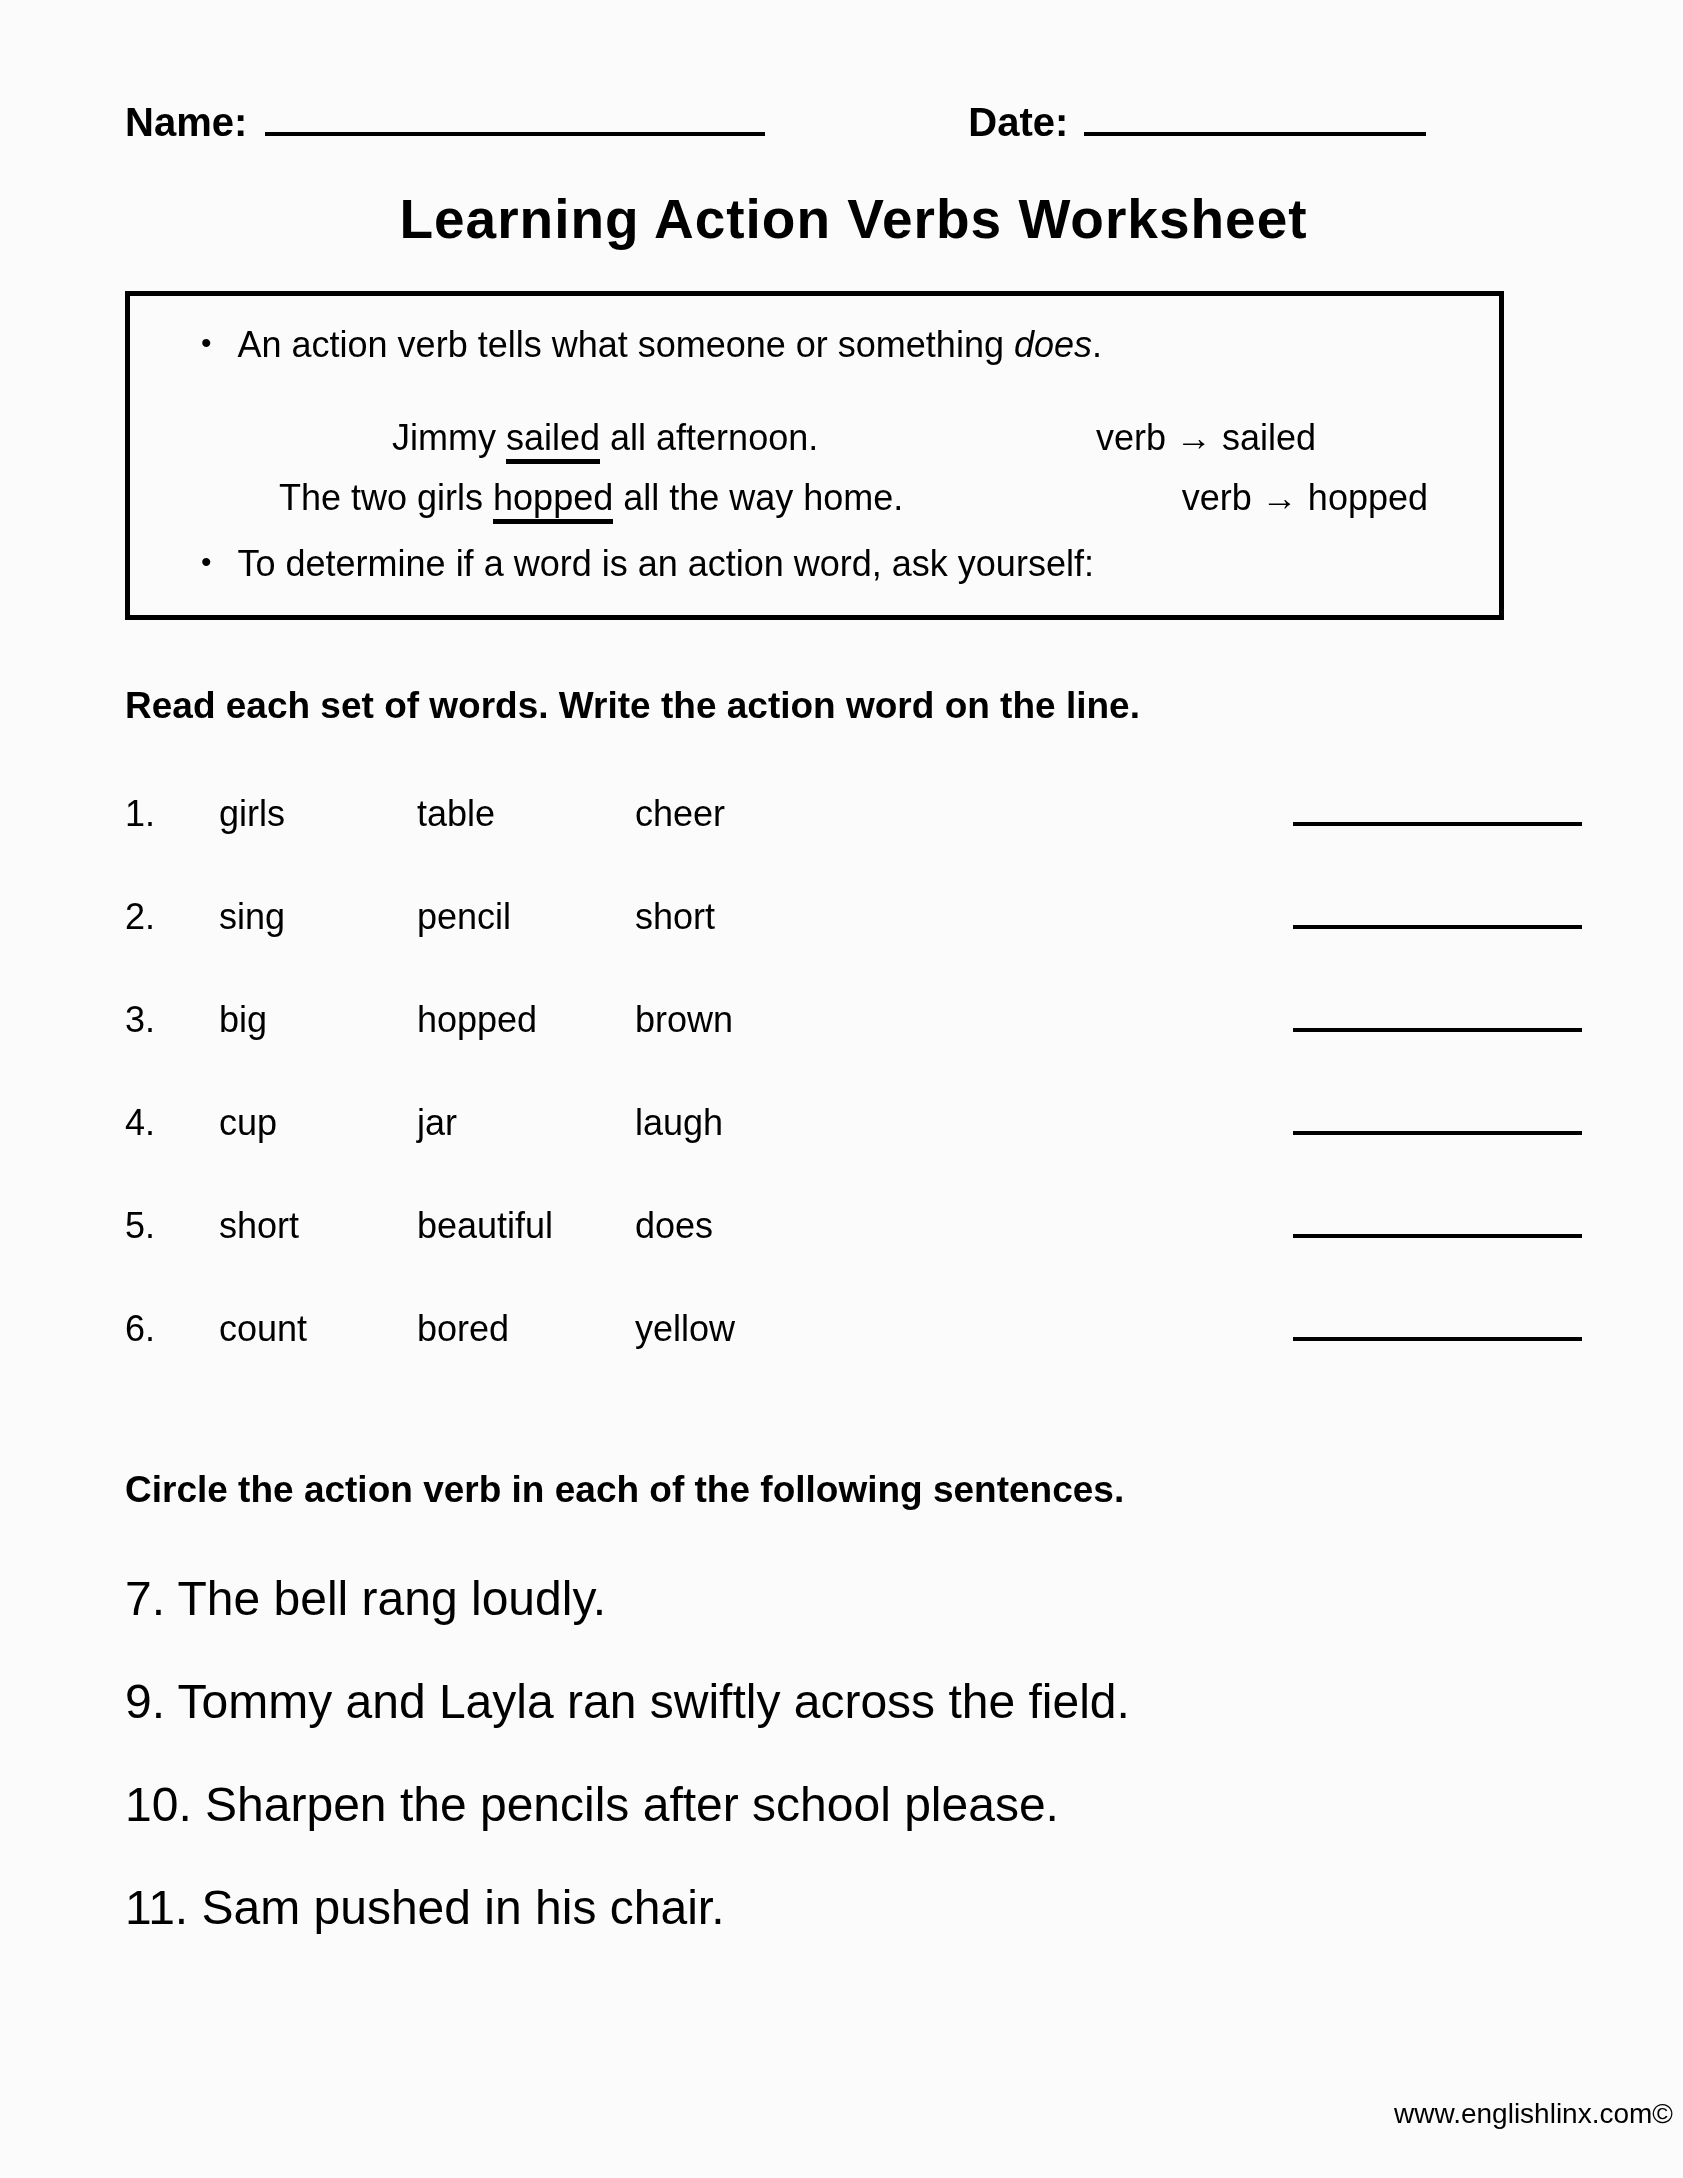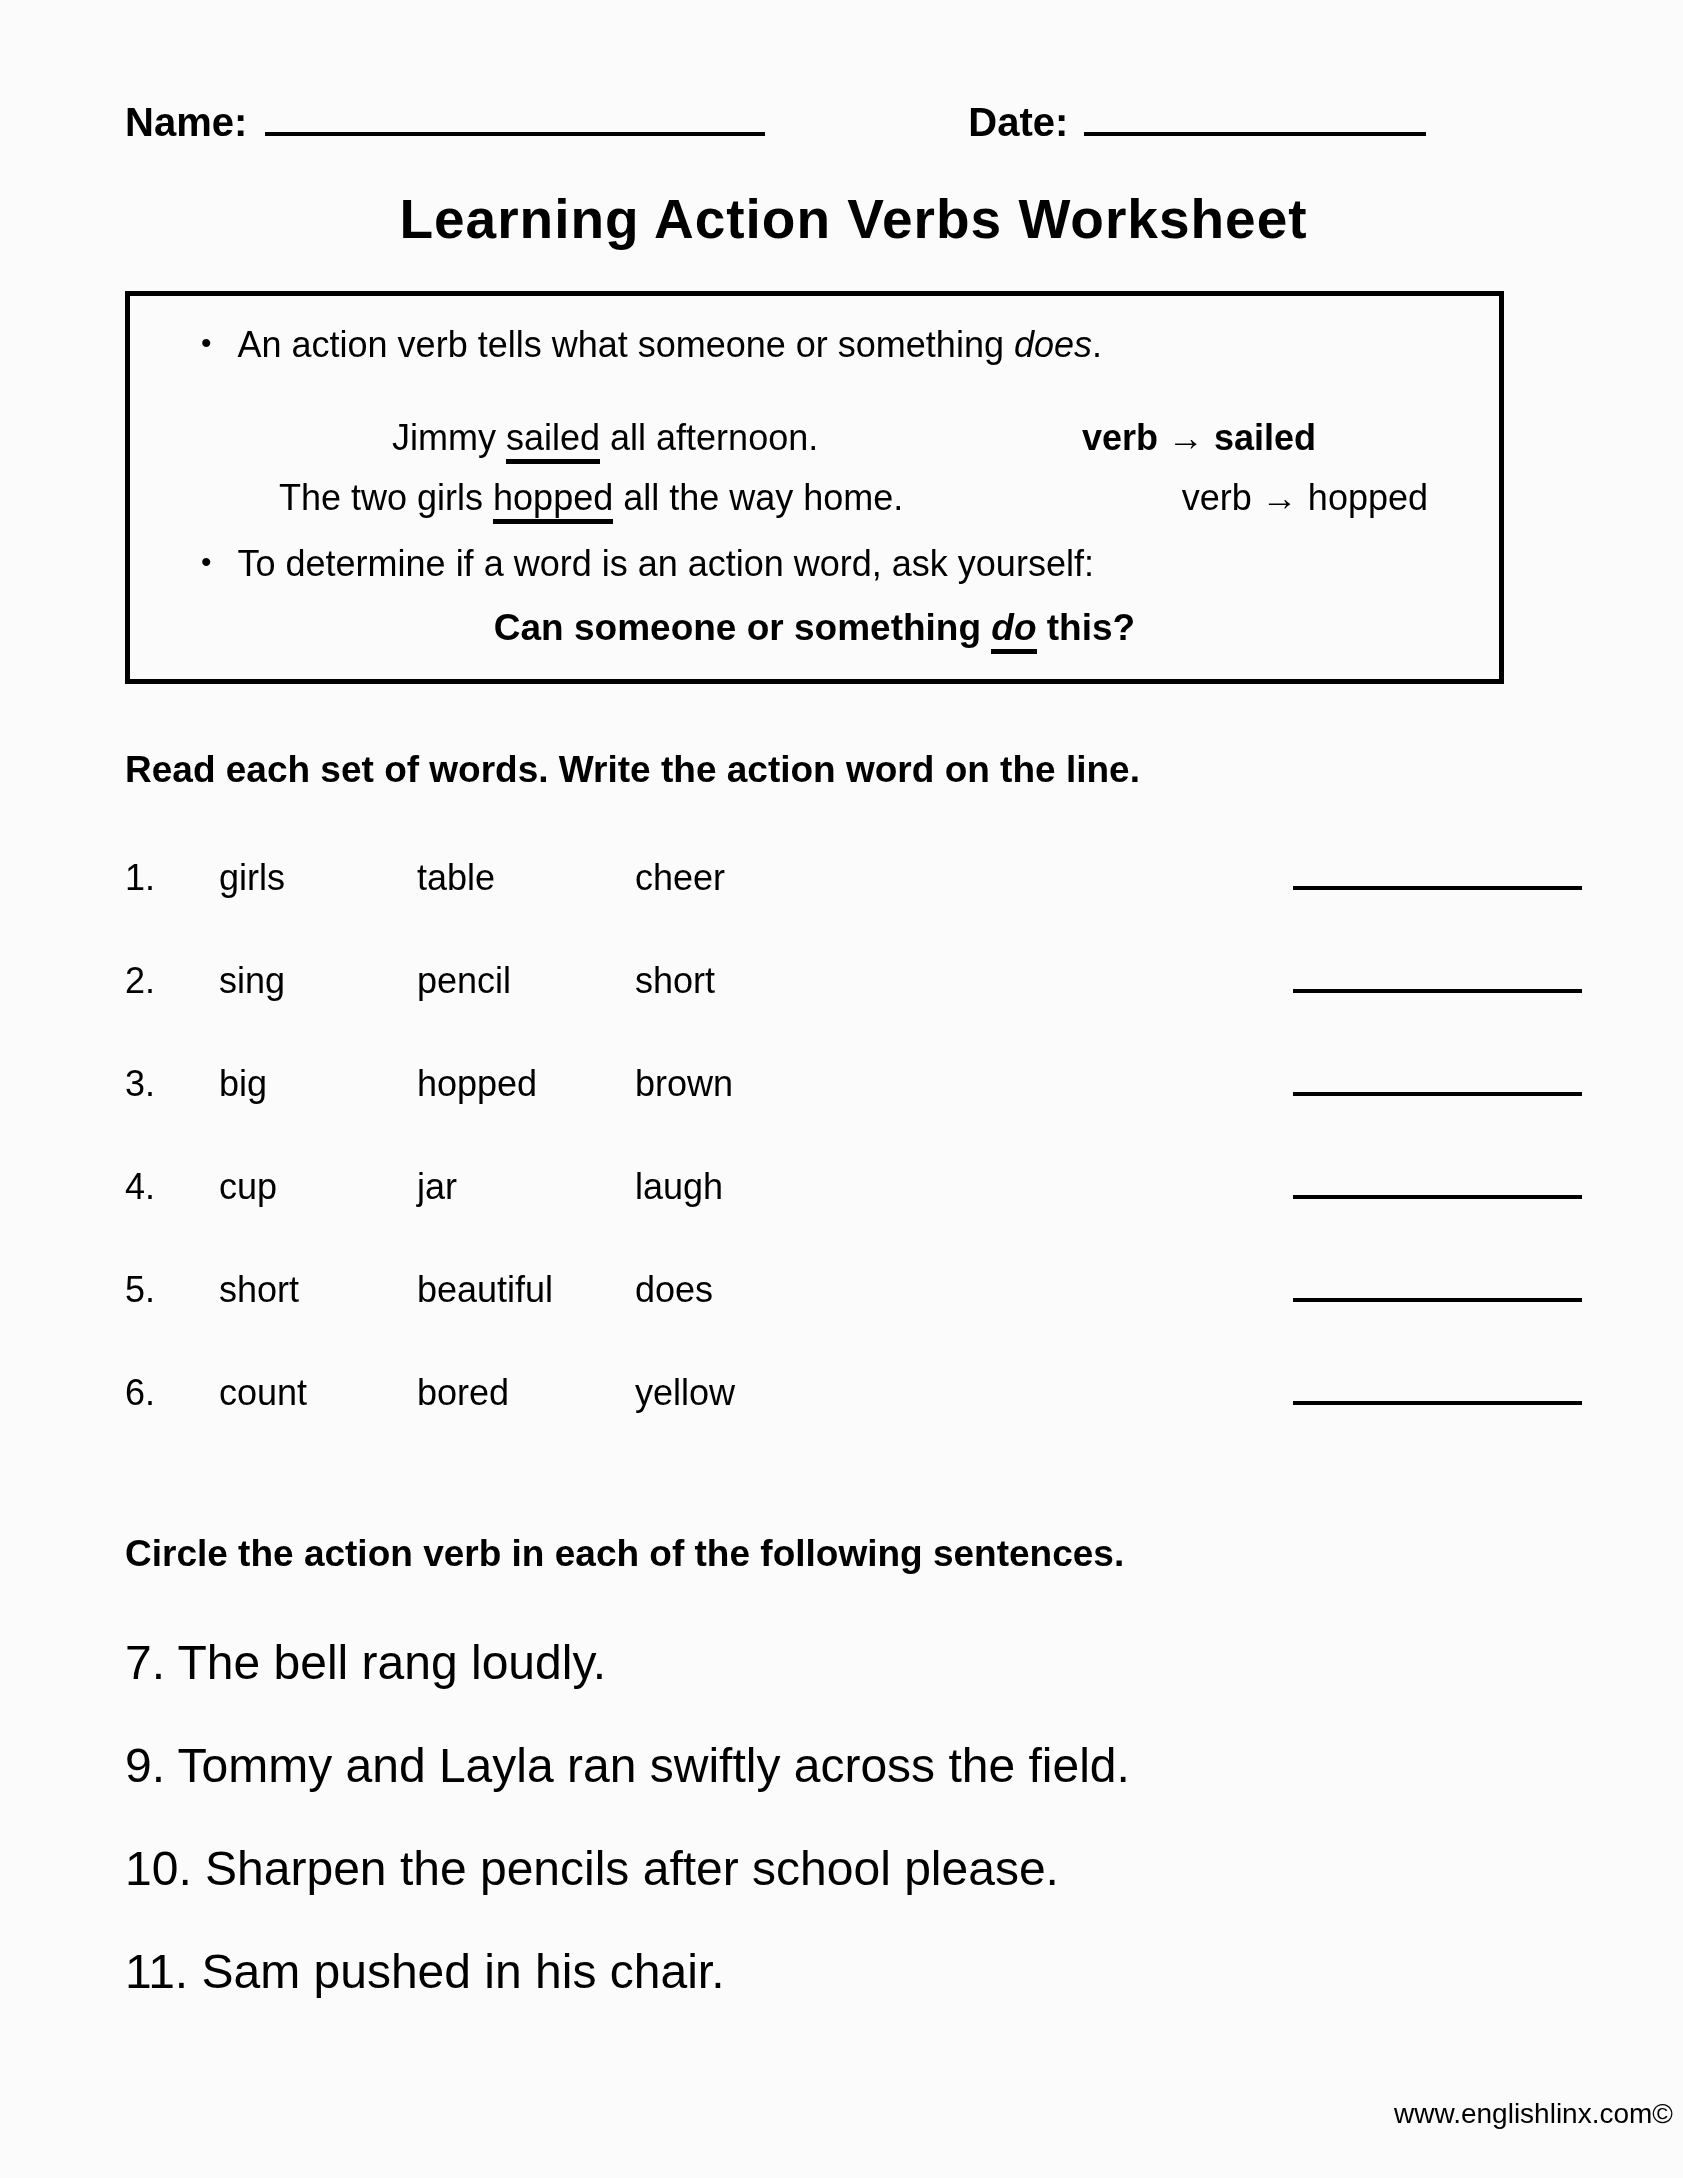--- a/index.html
+++ b/index.html
@@ -62,21 +62,21 @@
   }
   .example-row {
     display: flex;
     align-items: flex-start;
     margin-top: 51px;
   }
   .example-row.second { margin-top: 18px; }
   .ex1-sentence { margin-left: 262px; }
   .ex2-sentence { margin-left: 149px; }
   .verb-pointer { margin-left: auto; }
-  .ex1-pointer { margin-right: 183px; font-weight: bold; }
+  .ex1-pointer { margin-right: 183px; }
   .ex2-pointer { margin-right: 71px; }
   .bullet-row.second { margin-top: 24px; }
   .question-line {
     text-align: center;
     font-weight: 700;
     margin-top: 22px;
     font-size: 37px;
   }
   .u-word {
     border-bottom: 5px solid #000;
@@ -157,21 +157,20 @@
     <div class="example-row second">
       <span class="ex2-sentence"><span>The two girls </span><span class="u-word">hopped</span><span> all the way home.</span></span>
       <span class="verb-pointer ex2-pointer">verb → hopped</span>
     </div>
 
     <div class="bullet-row second">
       <span class="bullet-glyph">•</span>
       <span>To determine if a word is an action word, ask yourself:</span>
     </div>
 
-    <div class="question-line"><span>Can someone or something </span><span class="iu-word">do</span><span> this?</span></div>
   </div>
 
   <div class="section-heading">Read each set of words. Write the action word on the line.</div>
 
   <div class="word-rows">
 
     <div class="word-row">
       <span>1.</span>
       <span>girls</span>
       <span>table</span>

